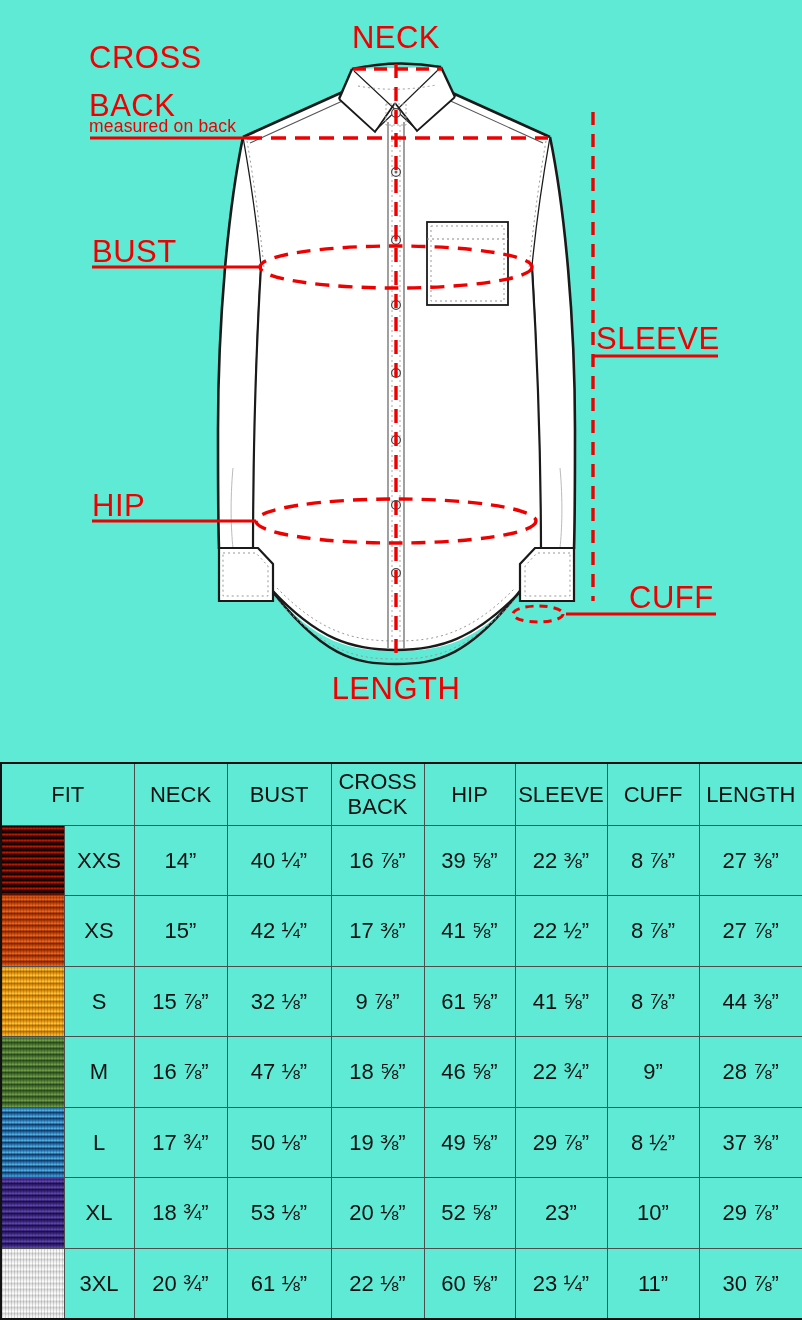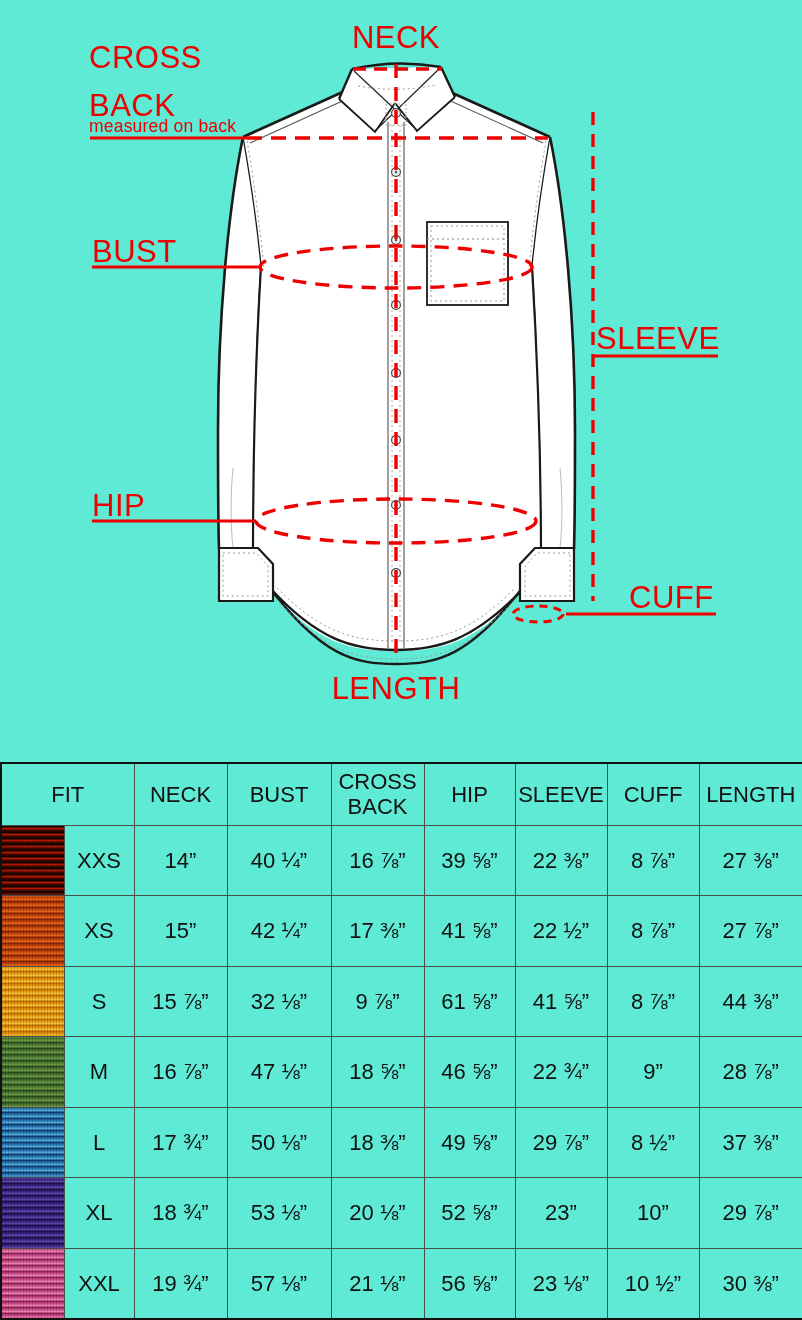--- a/index.html
+++ b/index.html
@@ -233,44 +233,44 @@
           <td>46 ⅝”</td>
           <td>22 ¾”</td>
           <td>9”</td>
           <td>28 ⅞”</td>
         </tr>
         <tr>
           <td class="swatch" style="background: repeating-linear-gradient(90deg, rgba(0, 0, 0, 0.14) 0px, rgba(0, 0, 0, 0.14) 1px, rgba(255, 255, 255, 0) 1px, rgba(255, 255, 255, 0) 3px), repeating-linear-gradient(rgb(38, 120, 180) 0px, rgb(38, 120, 180) 2px, rgb(82, 172, 220) 2px, rgb(82, 172, 220) 4px, rgb(18, 63, 116) 4px, rgb(18, 63, 116) 6px);"></td>
           <td>L</td>
           <td>17 ¾”</td>
           <td>50 ⅛”</td>
-          <td>18 ⅜”</td>
+          <td>19 ⅜”</td>
           <td>49 ⅝”</td>
           <td>29 ⅞”</td>
           <td>8 ½”</td>
           <td>37 ⅜”</td>
         </tr>
         <tr>
           <td class="swatch" style="background: repeating-linear-gradient(90deg, rgba(0, 0, 0, 0.14) 0px, rgba(0, 0, 0, 0.14) 1px, rgba(255, 255, 255, 0) 1px, rgba(255, 255, 255, 0) 3px), repeating-linear-gradient(rgb(59, 37, 132) 0px, rgb(59, 37, 132) 2px, rgb(95, 68, 168) 2px, rgb(95, 68, 168) 4px, rgb(29, 15, 80) 4px, rgb(29, 15, 80) 6px);"></td>
           <td>XL</td>
           <td>18 ¾”</td>
           <td>53 ⅛”</td>
           <td>20 ⅛”</td>
           <td>52 ⅝”</td>
           <td>23”</td>
           <td>10”</td>
           <td>29 ⅞”</td>
         </tr>
         <tr>
-          <td class="swatch" style="background: repeating-linear-gradient(90deg, rgba(0, 0, 0, 0.14) 0px, rgba(0, 0, 0, 0.14) 1px, rgba(255, 255, 255, 0) 1px, rgba(255, 255, 255, 0) 3px), repeating-linear-gradient(rgb(204, 77, 138) 0px, rgb(204, 77, 138) 2px, rgb(238, 132, 180) 2px, rgb(238, 132, 180) 4px, rgb(149, 35, 92) 4px, rgb(149, 35, 92) 6px);"></td>
-          <td>XXL</td>
-          <td>19 ¾”</td>
-          <td>57 ⅛”</td>
-          <td>21 ⅛”</td>
-          <td>56 ⅝”</td>
-          <td>23 ⅛”</td>
-          <td>10 ½”</td>
-          <td>30 ⅜”</td>
+          <td class="swatch" style="background: repeating-linear-gradient(90deg, rgba(0, 0, 0, 0.14) 0px, rgba(0, 0, 0, 0.14) 1px, rgba(255, 255, 255, 0) 1px, rgba(255, 255, 255, 0) 3px), repeating-linear-gradient(rgb(237, 237, 237) 0px, rgb(237, 237, 237) 2px, rgb(251, 251, 251) 2px, rgb(251, 251, 251) 4px, rgb(214, 214, 214) 4px, rgb(214, 214, 214) 6px);"></td>
+          <td>3XL</td>
+          <td>20 ¾”</td>
+          <td>61 ⅛”</td>
+          <td>22 ⅛”</td>
+          <td>60 ⅝”</td>
+          <td>23 ¼”</td>
+          <td>11”</td>
+          <td>30 ⅞”</td>
         </tr>
       </tbody>
   </table>
 
 </div>
 
 </body></html>

